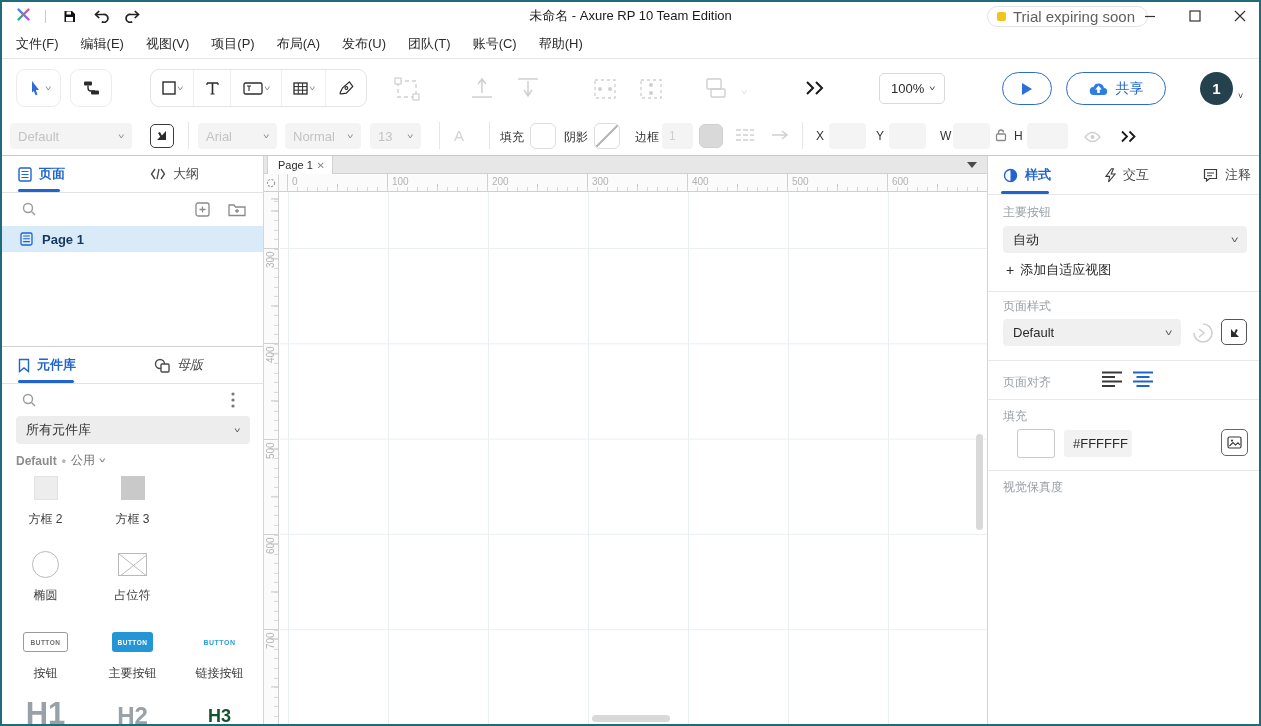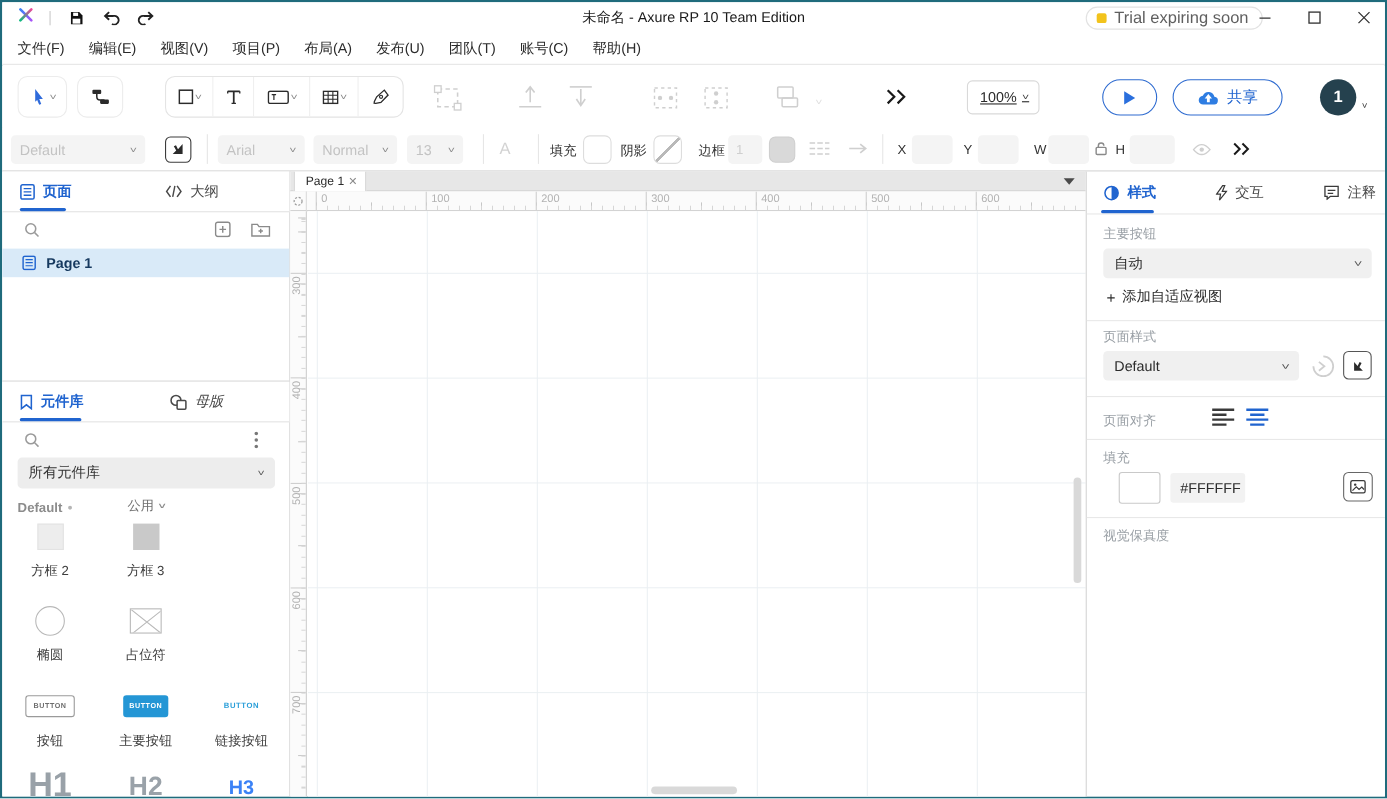--- a/index.html
+++ b/index.html
@@ -31,21 +31,21 @@
   .tool-btn { position:absolute; top:9px; height:38px; border:1px solid #ececec; border-radius:9px;
               background:#fff; display:flex; align-items:center; justify-content:center; gap:3px; }
   .tools-group { position:absolute; left:148px; top:9px; height:38px; border:1px solid #e4e4e4;
                  border-radius:9px; display:flex; background:#fff; overflow:hidden; }
   .tg-cell { display:flex; align-items:center; justify-content:center; gap:2px; border-right:1px solid #efefef; }
   .tg-cell:last-child { border-right:none; }
   .chev { font-size:8px; color:#8a8a8a; transform:scaleX(1.4); }
   .ghost { opacity:.28; }
   .zoom-select { position:absolute; left:877px; top:13px; width:66px; height:31px; border:1px solid #d9d9d9;
                  border-radius:5px; display:flex; align-items:center; justify-content:space-between;
-                 padding:0 9px 0 11px; font-size:13px; color:#2b2b2b; background:#fff;text-decoration:underline; }
+                 padding:0 9px 0 11px; font-size:13px; color:#2b2b2b; background:#fff; }
   .play-btn { position:absolute; left:1000px; top:12px; width:50px; height:33px; border:1px solid #2e6bd0;
               border-radius:17px; background:#fff; display:flex; align-items:center; justify-content:center; }
   .share-btn { position:absolute; left:1064px; top:12px; width:100px; height:33px; border:1px solid #2e6bd0;
                border-radius:17px; background:#fff; display:flex; align-items:center; justify-content:center;
                gap:8px; font-size:14px; color:#2064cf; }
   .avatar { position:absolute; left:1198px; top:12px; width:33px; height:33px; border-radius:50%;
             background:#25414e; color:#fff; font-size:15px; font-weight:700; display:flex;
             align-items:center; justify-content:center; }
   .avatar-chev { position:absolute; left:1236px; top:31px; font-size:9px; color:#333; }
 
@@ -95,21 +95,21 @@
   .ph-prev svg { position:absolute; left:0; top:0; }
   .btn-outline-prev { width:45px; height:20px; border:1px solid #9a9a9a; border-radius:3px; background:#fff;
                       font-size:6.5px; letter-spacing:.5px; color:#6d6d6d; font-weight:700;
                       display:flex; align-items:center; justify-content:center; }
   .btn-primary-prev { width:41px; height:20px; border-radius:3px; background:#2496d5; color:#fff;
                       font-size:6.5px; letter-spacing:.5px; font-weight:700;
                       display:flex; align-items:center; justify-content:center; }
   .btn-link-prev { font-size:7px; letter-spacing:.5px; font-weight:700; color:#2b9fd9; }
   .h1p { font-size:31px; font-weight:700; color:#99a1a8; }
   .h2p { font-size:24px; font-weight:700; color:#9aa2a9; }
-  .h3p { font-size:18px; font-weight:700; color:#3b82f6; }
+  .h3p { font-size:18px; font-weight:700; color:#14532d; }
 
   
   .canvas-area { position:absolute; left:262px; top:154px; width:723px; height:572px; background:#fff; }
   .tabstrip { position:absolute; left:0; top:0; width:723px; height:18px; background:#e7e7e7;
               border-bottom:1px solid #d2d2d2; }
   .page-tab { position:absolute; left:3px; top:0; width:66px; height:18px; background:#fff;
               border-right:1px solid #d2d2d2; border-left:1px solid #d2d2d2; display:flex; align-items:center;
               justify-content:space-between; padding:0 7px 0 10px; font-size:11px; color:#2b2b2b; }
   .tab-close { color:#8a8a8a; font-size:10px; }
   .strip-menu { position:absolute; right:10px; top:6px; width:0; height:0;
@@ -509,21 +509,21 @@
         </svg>
       </span>
     </div>
     <div class="lib-select">
       <span>所有元件库</span>
       <span class="chev" style="color:#555;">˅</span>
     </div>
     <div class="lib-head">
       <span>Default</span>
       <span style="color:#b5b5b5;">•</span>
-      <span style="font-weight:400; color:#6f6f6f;margin-left:45px;">公用</span>
+      <span style="font-weight:400; color:#6f6f6f;">公用</span>
       <span class="chev" style="color:#8c8c8c;">˅</span>
     </div>
 
     <div class="wrow" style="top:316px;">
       <div class="wcell">
         <div class="wprev">
             <div class="box2"></div>
           </div>
         <div class="wlabel">方框 2</div>
       </div>

